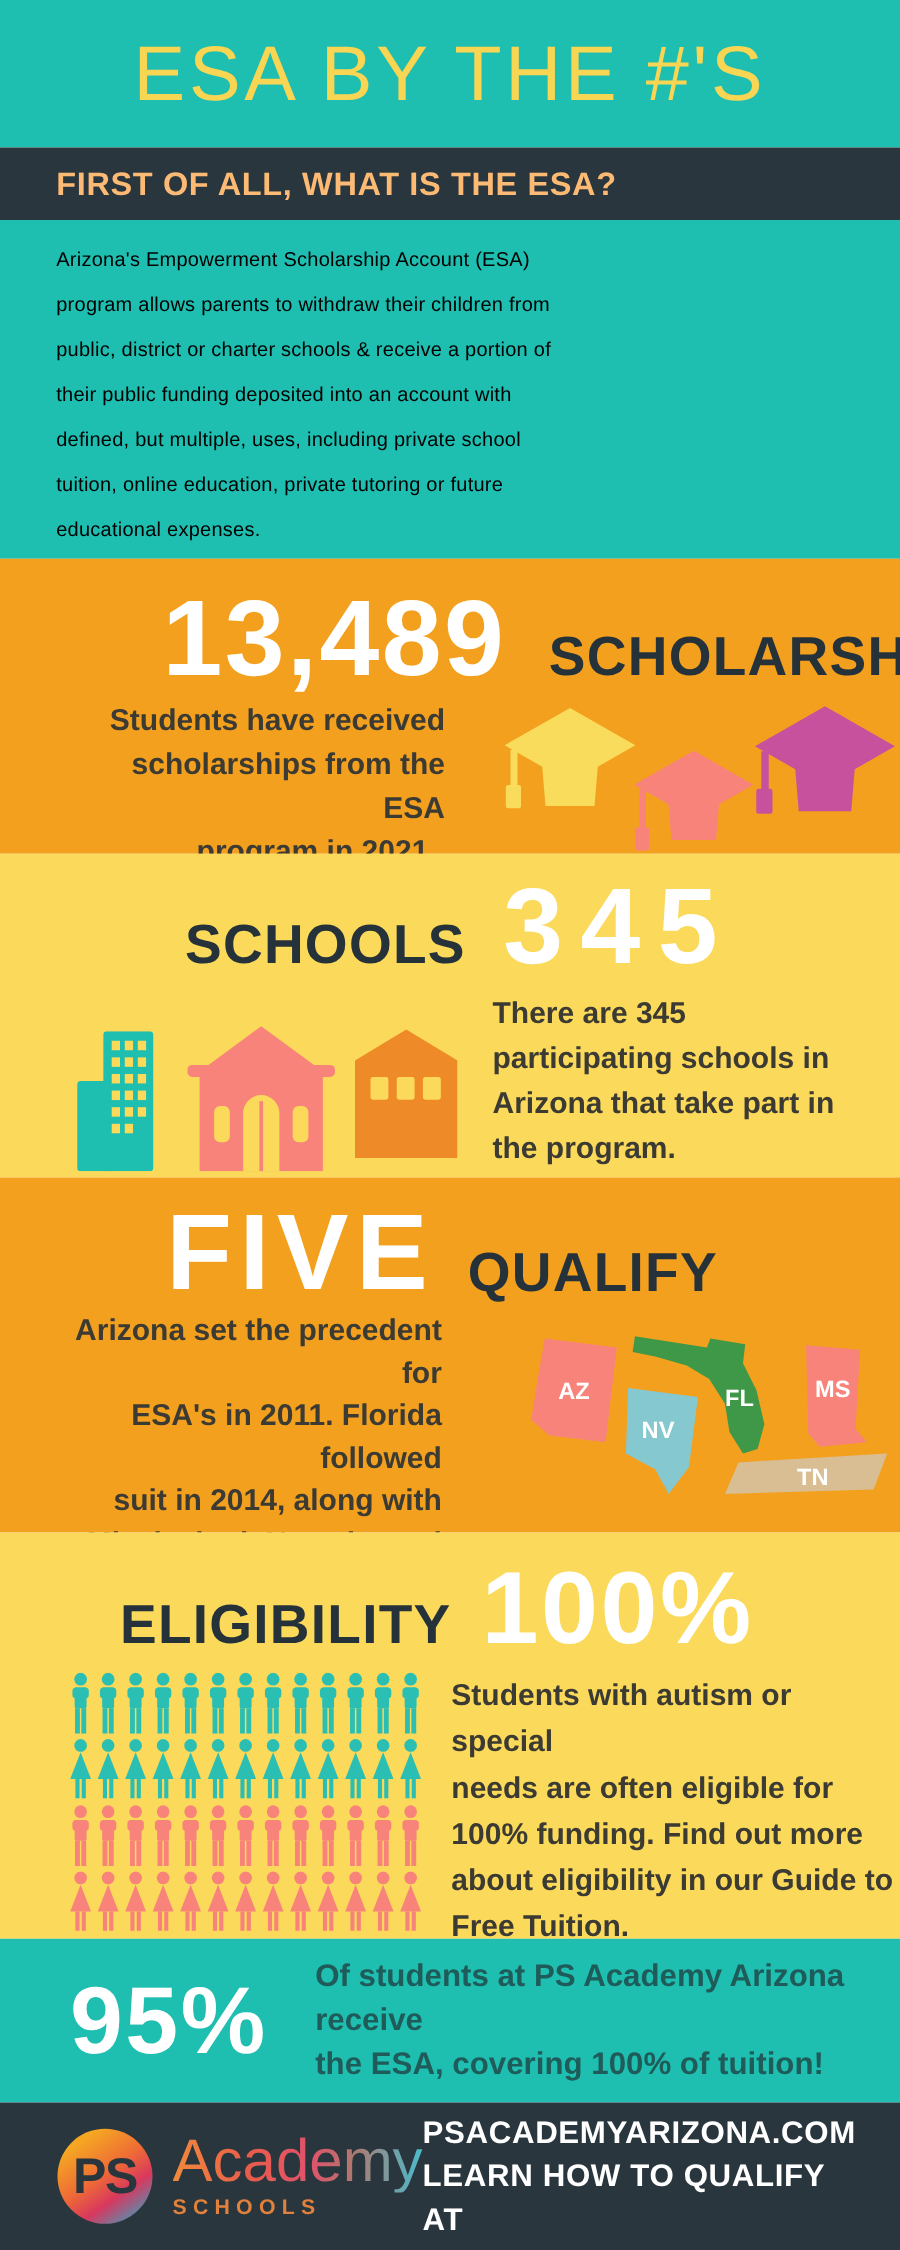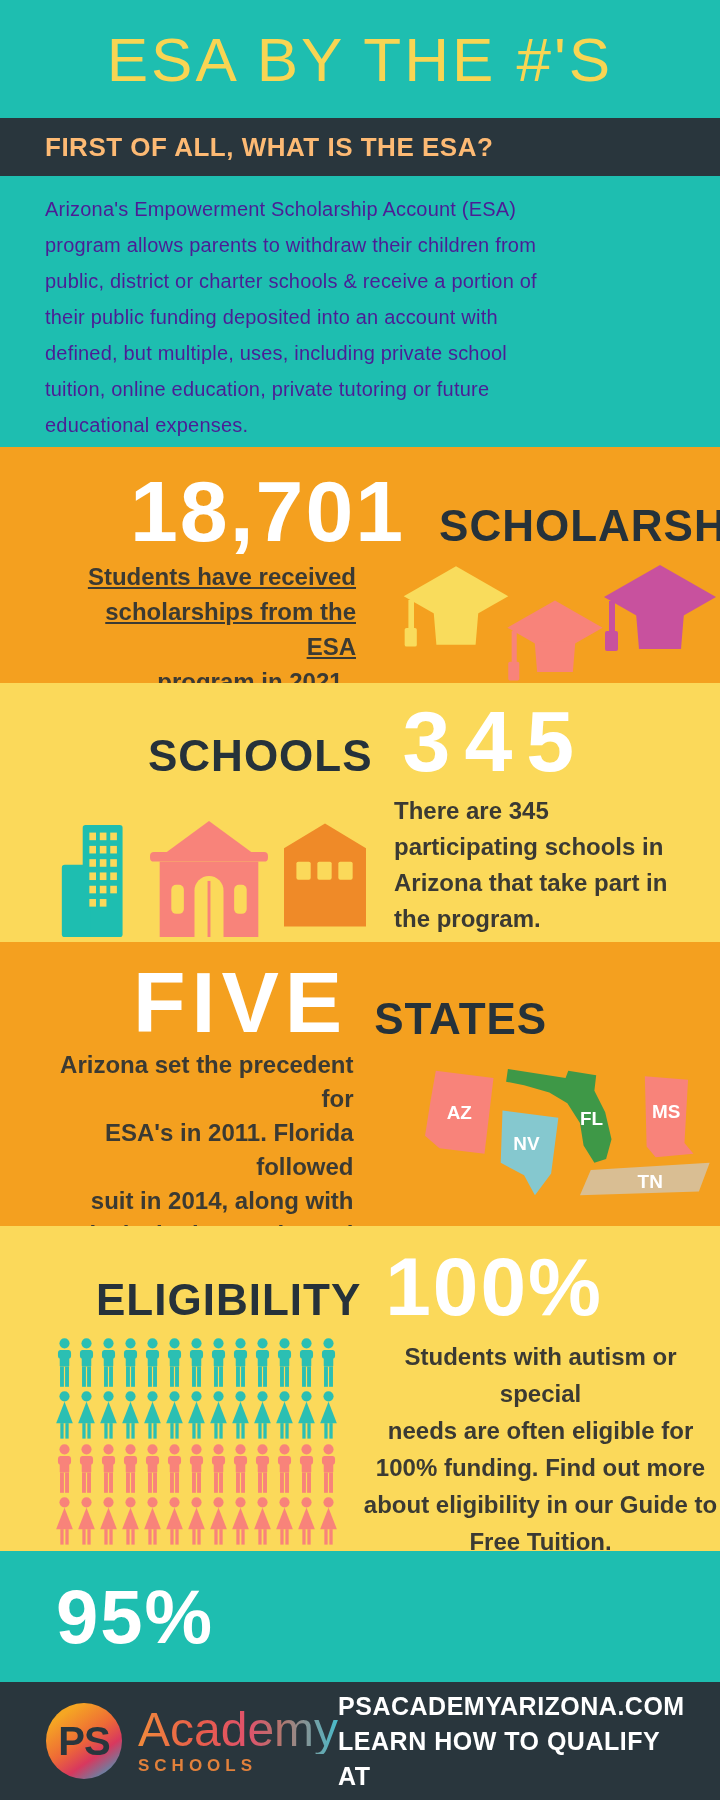--- a/index.html
+++ b/index.html
@@ -18,34 +18,34 @@
   
   .sec-hero{height:118px;background:var(--teal);display:flex;align-items:center;justify-content:center;}
   .hero-title{color:var(--title-yellow);font-size:62px;font-weight:normal;letter-spacing:3px;}
 
   
   .sec-question{height:58px;background:var(--dark-slate);display:flex;align-items:center;padding-left:45px;}
   .question-text{color:#fdba74;font-size:26px;font-weight:bold;letter-spacing:.5px;}
 
   
   .sec-about{height:271px;background:var(--teal);padding:15px 42px 0 45px;}
-  .about-text{color:#4c1d95;font-size:20px;line-height:36px;font-weight:500;white-space:pre-line;letter-spacing:.2px;}
+  .about-text{color:#000000;font-size:16px;line-height:36px;font-weight:500;white-space:pre-line;letter-spacing:.2px;}
 
   
   .heading-row{display:flex;align-items:baseline;}
   .big-number{font-size:86px;font-weight:bold;color:#fff;line-height:.95;letter-spacing:2px;}
   .heading-word{font-size:44px;font-weight:bold;color:var(--navy-text);letter-spacing:1px;}
-  .caption{font-size:24px;line-height:35px;font-weight:600;color:var(--caption-dark);white-space:pre-line;text-align:center;}
+  .caption{font-size:24px;line-height:35px;font-weight:600;color:var(--caption-dark);white-space:pre-line;}
 
   
   .sec-scholarships{height:236px;background:var(--orange);padding-top:24px;}
   .sch-heading{padding-left:130px;}
   .sch-word{margin-left:34px;}
   .sch-body{display:flex;margin-top:6px;}
-  .sch-caption{margin-left:66px;text-align:right;text-decoration:underline;}
+  .sch-caption{margin-left:66px;text-align:right;}
   .caps-row{display:flex;margin-left:44px;align-items:flex-start;}
   .cap-1{margin-top:2px;}
   .cap-2{margin-top:34px;margin-left:-8px;}
   .cap-3{margin-top:4px;margin-left:-6px;}
 
   
   .sec-schools{height:259px;background:var(--yellow);padding-top:18px;}
   .schools-heading{padding-left:148px;}
   .schools-number{margin-left:30px;letter-spacing:14px;}
   .schools-body{display:flex;margin-top:4px;}
@@ -106,21 +106,21 @@
 program allows parents to withdraw their children from
 public, district or charter schools &amp; receive a portion of
 their public funding deposited into an account with
 defined, but multiple, uses, including private school
 tuition, online education, private tutoring or future
 educational expenses.</div>
 </div>
 
 <div class="sec sec-scholarships">
   <div class="heading-row sch-heading">
-    <span class="big-number">18,701</span>
+    <span class="big-number">13,489</span>
     <span class="heading-word sch-word">SCHOLARSHIPS</span>
   </div>
   <div class="sch-body">
     <div class="caption sch-caption">Students have received
 scholarships from the ESA
 program in 2021 .</div>
     <div class="caps-row">
       <svg class="cap-1" width="112" height="104" viewBox="0 0 120 104">
         <polygon points="60,2 116,34 60,66 4,34" fill="var(--cap-yellow)"></polygon>
         <polygon points="36,50 84,50 81,86 39,86" fill="var(--cap-yellow)"></polygon>
@@ -194,21 +194,21 @@
     <div class="caption schools-caption">There are 345
 participating schools in
 Arizona that take part in
 the program.</div>
   </div>
 </div>
 
 <div class="sec sec-states">
   <div class="heading-row states-heading">
     <span class="big-number states-word-big">FIVE</span>
-    <span class="heading-word states-label">STATES</span>
+    <span class="heading-word states-label">QUALIFY</span>
   </div>
   <div class="states-body">
     <div class="caption states-caption">Arizona set the precedent for
 ESA's in 2011. Florida followed
 suit in 2014, along with
 Mississippi, Nevada, and
 Tennessee in 2015.</div>
     <svg class="states-map" width="368" height="162" viewBox="0 0 368 162">
       <polygon points="52,12 116,20 106,104 56,98 40,84 46,46" fill="var(--coral)"></polygon>
       <path d="M132,10 L196,20 L199,12 L230,17 L228,34 L240,58 L247,88 L241,110 L228,114 L216,95 L212,70 L198,48 L178,36 L150,28 L130,24 Z" fill="var(--state-green)"></path>
@@ -581,20 +581,22 @@
     <div class="caption elig-caption">Students with autism or special
 needs are often eligible for
 100% funding. Find out more
 about eligibility in our Guide to
 Free Tuition.</div>
   </div>
 </div>
 
 <div class="sec sec-ninetyfive">
   <div class="nf-number">95%</div>
+  <div class="nf-caption">Of students at PS Academy Arizona receive
+the ESA, covering 100% of tuition!</div>
 </div>
 
 <div class="sec sec-footer">
   <div class="logo-circle">
     <span class="logo-monogram">PS</span>
   </div>
   <div class="logo-name-block">
     <div class="logo-name">Academy</div>
     <div class="logo-region">SCHOOLS</div>
   </div>

